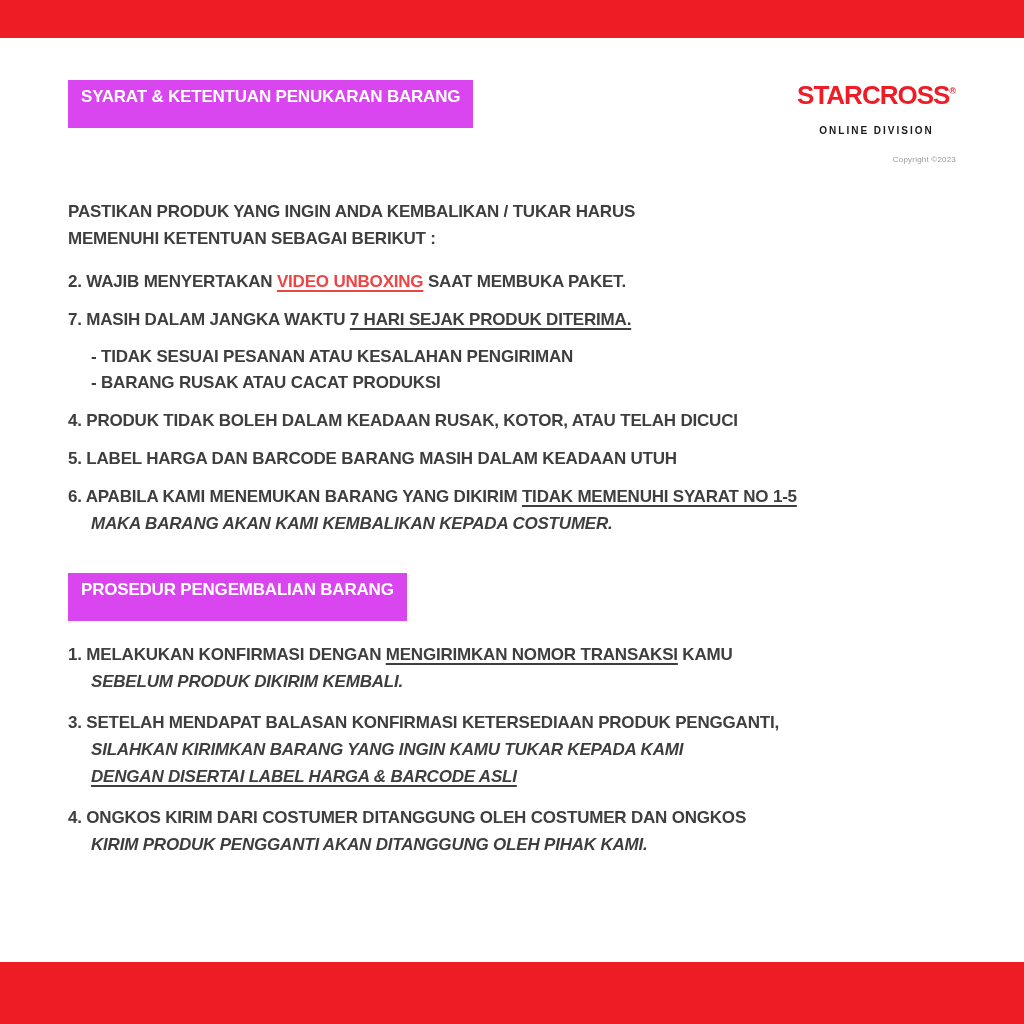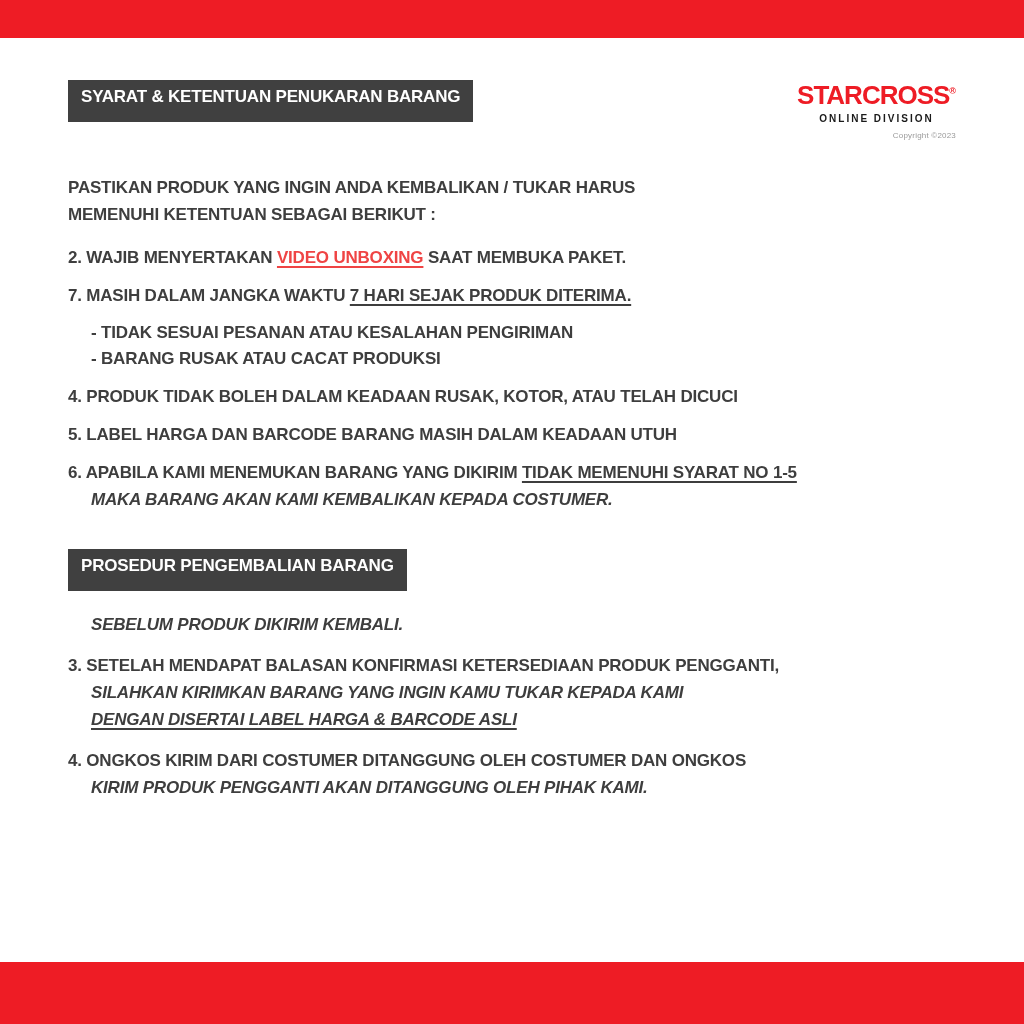--- a/index.html
+++ b/index.html
@@ -17,29 +17,29 @@
   .bar-bottom{bottom:0;height:62px;}
   .content{position:absolute;top:38px;left:68px;right:68px;}
   .header-row{
     margin-top:42px;
     display:flex;
     justify-content:space-between;
     align-items:flex-start;
   }
   .badge{
     display:inline-block;
-    background:#404040;
+    background:#d946ef;
     color:#ffffff;
     font-size:17px;
     letter-spacing:-0.2px;
-    padding:8px 13px 16px 13px;
+    padding:8px 13px 22px 13px;
     line-height:18px;
     white-space:nowrap;
   }
-  .brand{display:flex;flex-direction:column;align-items:center;margin-top:-2px;}
+  .brand{display:flex;flex-direction:column;align-items:center;margin-top:-2px;gap:12px;}
   .brand-logo{
     color:#ee1c25;
     font-size:26px;
     letter-spacing:-1px;
     line-height:26px;
     position:relative;
   }
   .brand-logo sup{font-size:9px;letter-spacing:0;}
   .brand-sub{
     color:#1a1a1a;
@@ -128,20 +128,21 @@
 
     </div>
 
     <div class="badge-row2">
       <div class="badge">PROSEDUR PENGEMBALIAN BARANG</div>
     </div>
 
     <div class="body-text proc-block">
 
       <div class="proc-item">
+        <div><span>1. MELAKUKAN KONFIRMASI DENGAN </span><span class="u">MENGIRIMKAN NOMOR TRANSAKSI</span><span> KAMU</span></div>
         <div class="cont">SEBELUM PRODUK DIKIRIM KEMBALI.</div>
       </div>
 
 
       <div class="proc-item">
         <div>3. SETELAH MENDAPAT BALASAN KONFIRMASI KETERSEDIAAN PRODUK PENGGANTI,</div>
         <div class="cont">SILAHKAN KIRIMKAN BARANG YANG INGIN KAMU TUKAR KEPADA KAMI</div>
         <div class="cont u">DENGAN DISERTAI LABEL HARGA &amp; BARCODE ASLI</div>
       </div>
 

